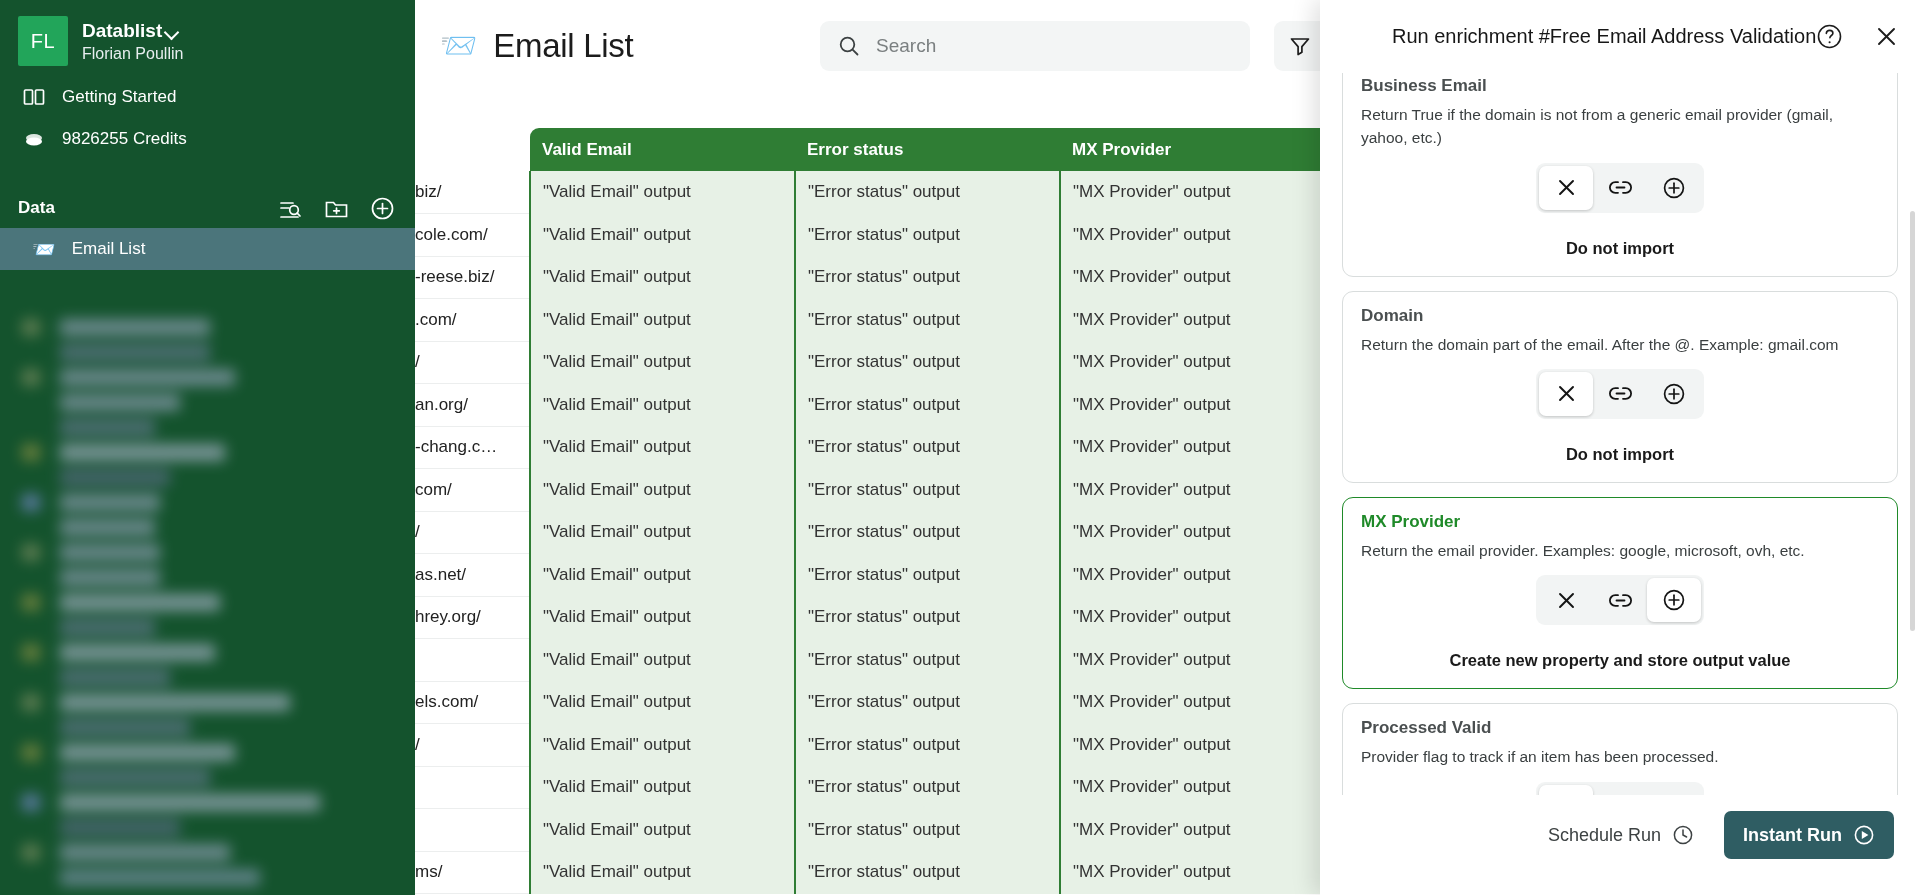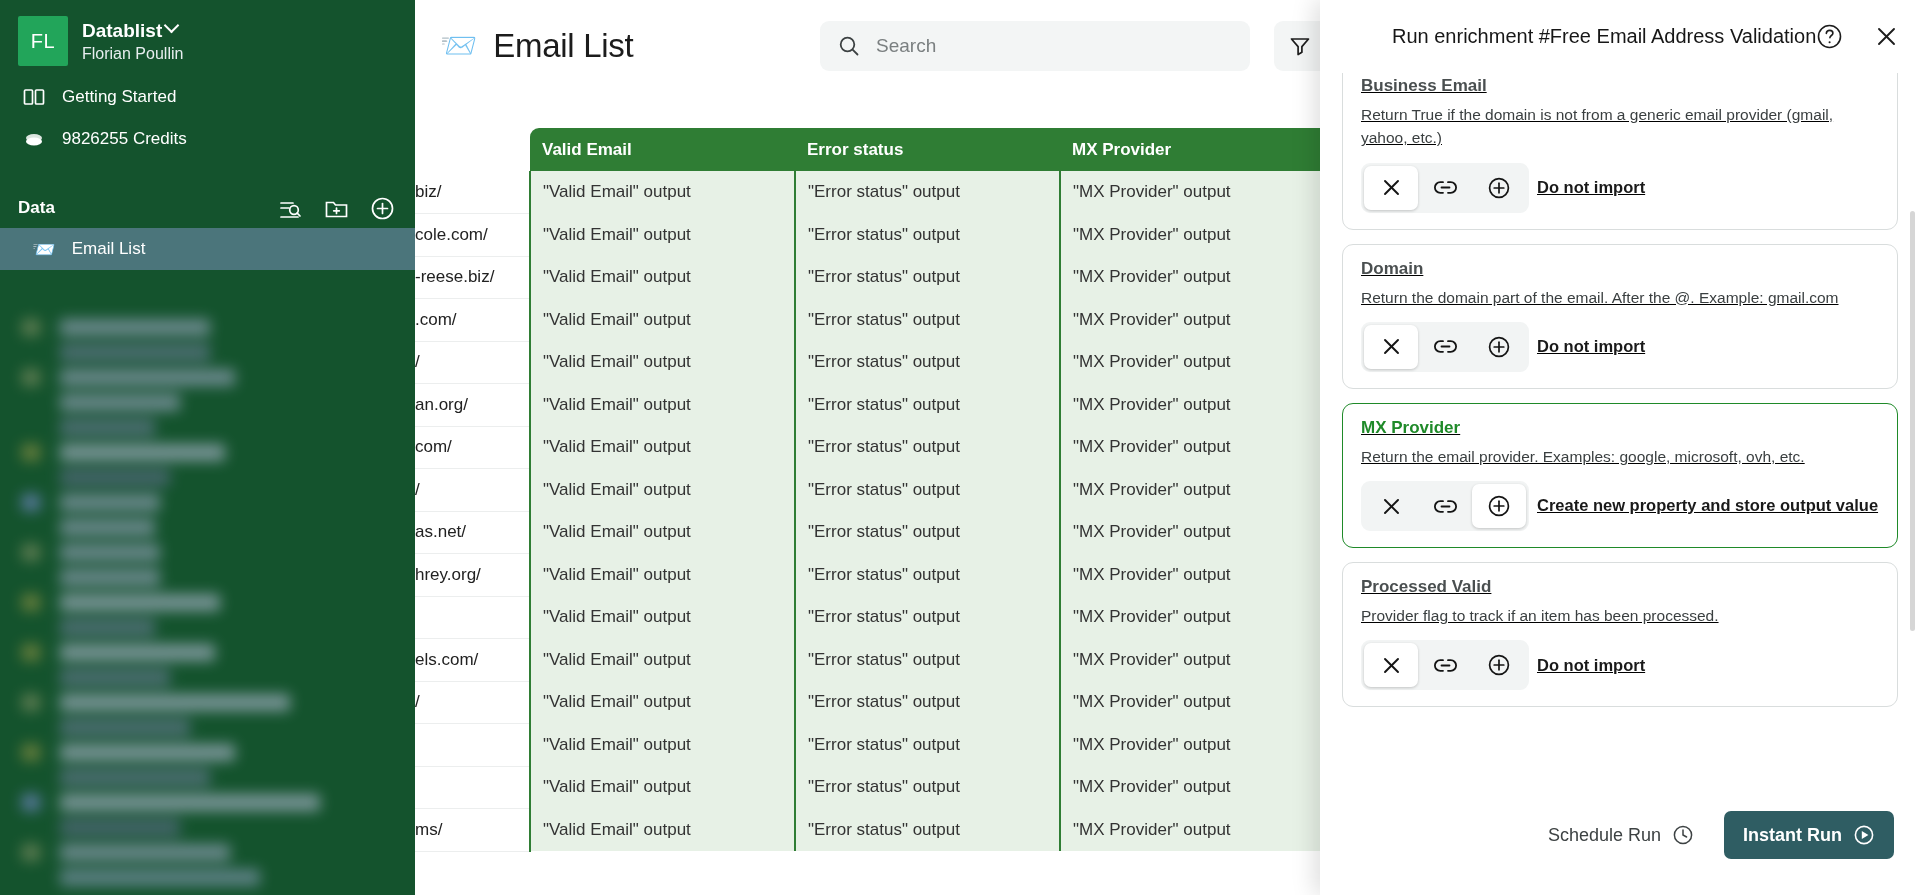--- a/index.html
+++ b/index.html
@@ -30,21 +30,21 @@
   .avatar {
     width: 50px; height: 50px;
     background: #22a55a;
     color: #ffffff;
     display: flex; align-items: center; justify-content: center;
     font-size: 20px; letter-spacing: .5px;
     border-radius: 2px;
     flex: none;
   }
   .org-text { display: flex; flex-direction: column; gap: 3px; }
-  .org-name-line { display: flex; align-items: flex-start; gap: 3px; }
+  .org-name-line { display: flex; align-items: center; gap: 3px; }
   .org-name { font-size: 19px; font-weight: bold; color: #ffffff; }
   .org-user { font-size: 16px; color: #e7eeef; }
   .chev-down {
     width: 13px; height: 8px;
     position: relative; display: inline-block;
   }
   .chev-down::before {
     content: ""; position: absolute; left: 1px; top: 0;
     width: 9px; height: 9px;
     border-right: 2px solid #ffffff; border-bottom: 2px solid #ffffff;
@@ -207,40 +207,40 @@
   .panel-title { font-size: 20px; color: #171717; flex: 1; white-space: nowrap; }
   .panel-head .help { margin-right: 30px; cursor: pointer; display:flex; }
   .panel-head .close { cursor: pointer; display:flex; }
 
   .panel-body {
     flex: 1;
     overflow: hidden;
     padding: 0 22px;
     position: relative;
   }
-  .panel-scroll { position: relative; top: -12px; text-decoration: underline; }
+  .panel-scroll { position: relative; top: -12px; }
 
   .prop-card {
     border: 1px solid #d9dddd;
     border-radius: 11px;
     padding: 14px 18px 16px 18px;
     margin-bottom: 14px;
     background: #ffffff;
   }
   .prop-card.selected { border: 1.5px solid #1f8a29; }
   .prop-name {
     font-size: 17px; font-weight: bold; color: #4a4f50;
     margin-bottom: 7px;
   }
   .prop-card.selected .prop-name { color: #1f8a29; }
   .prop-desc {
     font-size: 15.5px; color: #3a3f40; line-height: 1.5;
     margin-bottom: 13px;
   }
-  .action-row { display: flex; align-items: center; gap: 8px; }
+  .action-row { display: flex; align-items: center; gap: 24px; flex-direction: column; }
   .seg-group {
     display: inline-flex; align-items: center;
     background: #f2f4f4; border-radius: 9px;
     padding: 3px;
     flex: none;
   }
   .seg-btn {
     width: 54px; height: 44px;
     display: flex; align-items: center; justify-content: center;
     border-radius: 7px; cursor: pointer;
@@ -542,20 +542,27 @@
               <td class="pad-cell"></td>
             </tr>
             <tr>
               <td class="url-cell">an.org/</td>
               <td class="out-cell">"Valid Email" output</td>
               <td class="out-cell">"Error status" output</td>
               <td class="out-cell">"MX Provider" output</td>
               <td class="pad-cell"></td>
             </tr>
             <tr>
+              <td class="url-cell">-chang.c…</td>
+              <td class="out-cell">"Valid Email" output</td>
+              <td class="out-cell">"Error status" output</td>
+              <td class="out-cell">"MX Provider" output</td>
+              <td class="pad-cell"></td>
+            </tr>
+            <tr>
               <td class="url-cell">com/</td>
               <td class="out-cell">"Valid Email" output</td>
               <td class="out-cell">"Error status" output</td>
               <td class="out-cell">"MX Provider" output</td>
               <td class="pad-cell"></td>
             </tr>
             <tr>
               <td class="url-cell">/</td>
               <td class="out-cell">"Valid Email" output</td>
               <td class="out-cell">"Error status" output</td>

